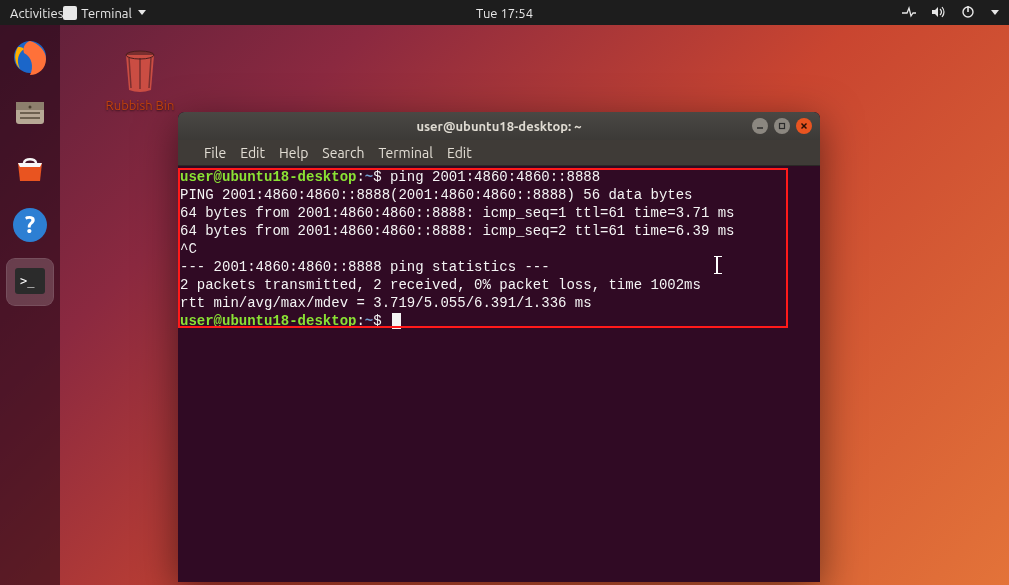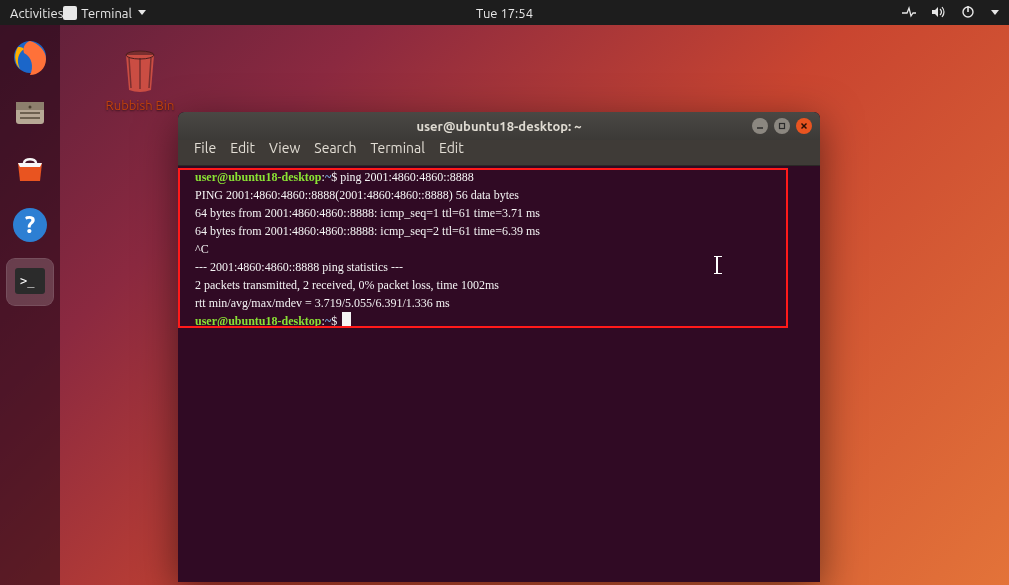--- a/index.html
+++ b/index.html
@@ -56,37 +56,37 @@
   color: #dfdbd2; font-size: 13px; font-weight: 600;
   border-top-left-radius: 6px; border-top-right-radius: 6px;
 }
 .wctrl { position: absolute; right: 8px; top: 6px; display: flex; gap: 6px; }
 .wbtn { width: 16px; height: 16px; border-radius: 50%; display: flex; align-items: center; justify-content: center; font-size: 9px; cursor: pointer; }
 .wmin { background: #8b8780; }
 .wmax { background: #8b8780; }
 .wclose { background: #e95420; color: #2b0f05; }
 
 .t-menubar {
-  height: 26px; background: #3f3b37; display: flex; align-items: flex-start;
-  padding: 0 16px; gap: 14px; color: #e2ddd4; font-size: 14px;
+  height: 26px; background: #3f3b37; display: flex; align-items: center;
+  padding: 0 26px; gap: 14px; color: #e2ddd4; font-size: 14px;
   border-bottom: 1px solid #2b2826;
 }
 .t-menubar span { cursor: pointer; }
 
 .t-body {
   flex: 1; padding: 2px 0 0 0; position: relative; overflow: hidden;
 }
 .highlight-box {
   position: absolute; left: 0px; top: 2px; width: 610px; height: 160px;
   border: 2px solid #ff1a1a; pointer-events: none;
 }
 .t-content {
-  font-family: Liberation Serif, serif;
-  font-size: 12px; line-height: 18px; color: #f4f4f4;
-  padding-left: 17px; white-space: pre;
+  font-family: Liberation Mono, monospace;
+  font-size: 14px; line-height: 18px; color: #f4f4f4;
+  padding-left: 2px; white-space: pre;
 }
 .prm-user { color: #8ae234; font-weight: bold; }
 .prm-path { color: #729fcf; font-weight: bold; }
 .prm-sep  { color: #f4f4f4; }
 .cursor {
   display: inline-block; width: 9px; height: 16px; background: #f4f4f4;
   vertical-align: text-bottom; margin-left: 2px;
 }
 .ibeam {
   position: absolute; left: 538px; top: 90px; width: 1px; height: 18px;
@@ -211,21 +211,21 @@
         <svg width="8" height="8" viewBox="0 0 8 8">
             <line x1="1.5" y1="1.5" x2="6.5" y2="6.5" stroke="#2b0f05" stroke-width="1.5"></line>
             <line x1="6.5" y1="1.5" x2="1.5" y2="6.5" stroke="#2b0f05" stroke-width="1.5"></line>
           </svg>
       </div>
     </div>
   </div>
   <div class="t-menubar">
     <span>File</span>
     <span>Edit</span>
-    <span>View</span>
+    <span>Help</span>
     <span>Search</span>
     <span>Terminal</span>
     <span>Edit</span>
   </div>
   <div class="t-body">
     <div class="t-content" id="term-content"><div><span><span class="prm-user">user@ubuntu18-desktop</span><span class="prm-sep">:</span><span class="prm-path">~</span><span class="prm-sep">$ </span></span><span>ping 2001:4860:4860::8888</span></div><div>PING 2001:4860:4860::8888(2001:4860:4860::8888) 56 data bytes</div><div>64 bytes from 2001:4860:4860::8888: icmp_seq=1 ttl=61 time=3.71 ms</div><div>64 bytes from 2001:4860:4860::8888: icmp_seq=2 ttl=61 time=6.39 ms</div><div>^C</div><div>--- 2001:4860:4860::8888 ping statistics ---</div><div>2 packets transmitted, 2 received, 0% packet loss, time 1002ms</div><div>rtt min/avg/max/mdev = 3.719/5.055/6.391/1.336 ms</div><div><span><span class="prm-user">user@ubuntu18-desktop</span><span class="prm-sep">:</span><span class="prm-path">~</span><span class="prm-sep">$ </span></span><span class="cursor"></span></div></div>
     <div class="ibeam"></div>
     <div class="highlight-box"></div>
   </div>
 </div>

